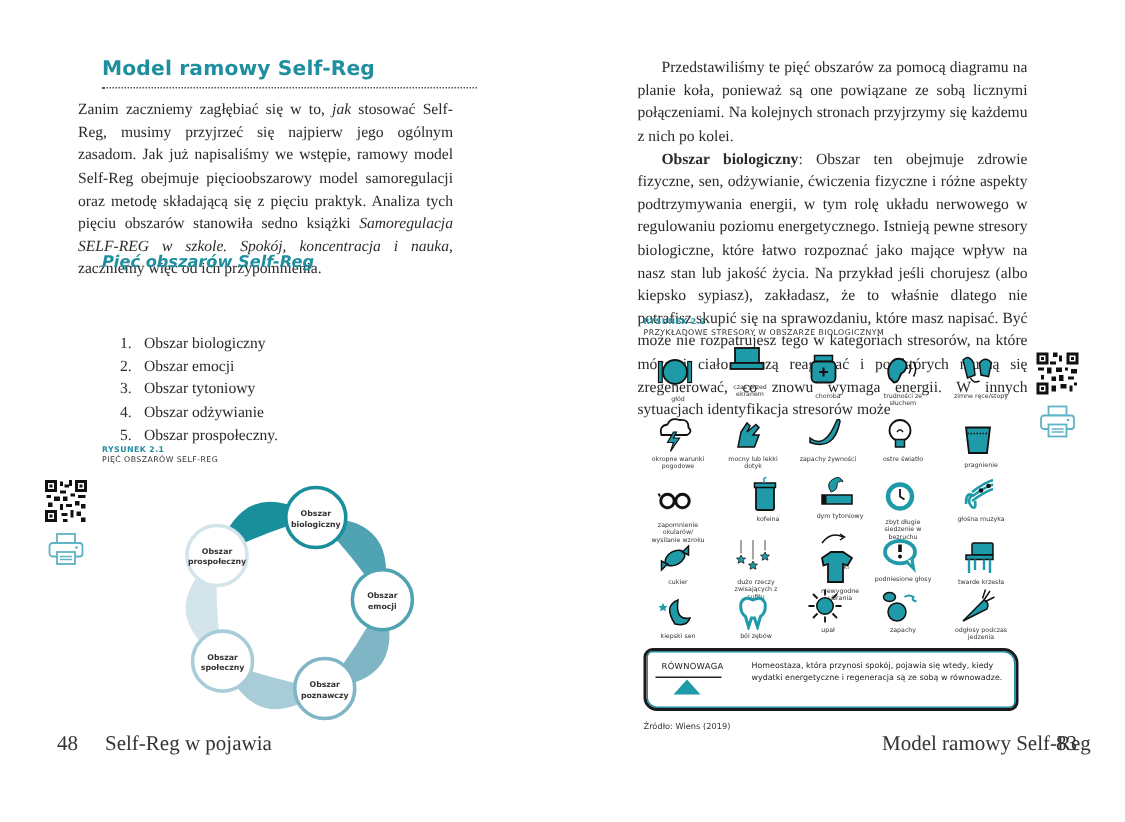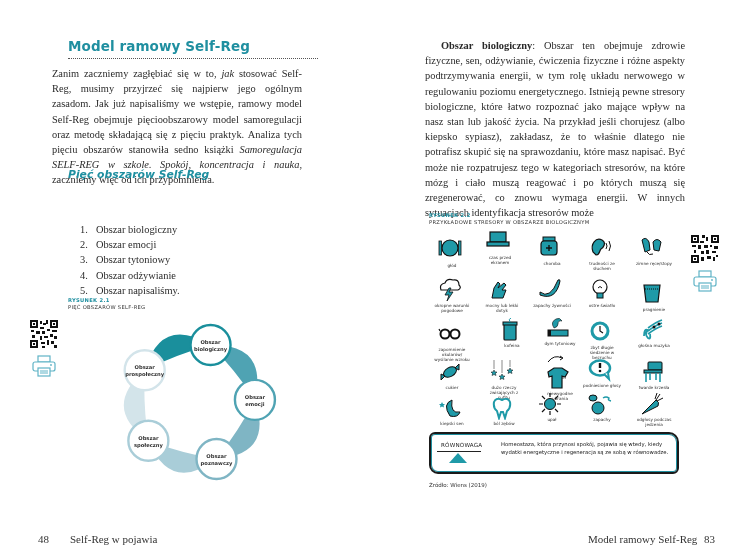--- a/index.html
+++ b/index.html
@@ -13,21 +13,21 @@
 .p1{position:absolute;left:52px;top:66px;width:250px}
 .h2{position:absolute;left:68px;top:168px;font-family:"DejaVu Sans",sans-serif;font-style:italic;font-weight:bold;font-size:10.8px;color:#1f8fa0}
 .p2{position:absolute;left:68px;top:188px;width:250px}
 .list{position:absolute;left:80px;top:222px;list-style:none;font-size:10.4px;line-height:15.2px}
 .list li span.n{display:inline-block;width:16px}
 .figcap{position:absolute;font-family:"DejaVu Sans",sans-serif;font-size:5.2px;letter-spacing:.3px}
 .figcap .num{color:#1f8fa0;font-weight:bold;display:block}
 .figcap .ttl{color:#333;display:block;margin-top:1px}
 .qr{position:absolute;width:30px;height:30px;background:#fff}
 .printer{position:absolute;width:24px;height:22px}
-.folio{position:absolute;top:533px;font-size:11px;color:#333}
+.folio{position:absolute;top:489px;font-size:14px;color:#333}
 .diagram{position:absolute;left:110px;top:318px;width:170px;height:170px}
 .p3{position:absolute;left:50px;top:38px;width:260px}
 .p3 .ind{text-indent:16px}
 .fig2{position:absolute;left:53px;top:230px;width:255px;height:198px}
 .stressor{position:absolute;font-family:"DejaVu Sans",sans-serif;font-size:4.2px;color:#333;text-align:center;line-height:5px}
 .icon{position:absolute}
 .balance{position:absolute;left:54px;top:432px;width:250px;height:42px;border:2.5px solid #1a1a1a;border-radius:6px 10px 6px 9px;box-shadow:inset 0 0 0 1px #1f8fa0}
 .bal-label{position:absolute;left:10px;top:8px;font-family:"DejaVu Sans",sans-serif;font-size:5.6px;color:#222;letter-spacing:.2px}
 .bal-bar{position:absolute;left:6px;top:17px;width:44px;border-top:1.5px solid #222}
 .bal-tri{position:absolute;left:18px;top:19px;width:0;height:0;border-left:9px solid transparent;border-right:9px solid transparent;border-bottom:10px solid #1f9aa8}
@@ -40,21 +40,21 @@
 <div class="page pl">
   <div class="h1">Model ramowy Self-Reg</div>
   <div class="h1rule"></div>
   <div class="p1 body" id="intro"><span>Zanim zaczniemy zagłębiać się w to, </span><i>jak</i><span> stosować Self-Reg, musimy przyjrzeć się najpierw jego ogólnym zasadom. Jak już napisaliśmy we wstępie, ramowy model Self-Reg obejmuje pięcioobszarowy model samoregulacji oraz metodę składającą się z pięciu praktyk. Analiza tych pięciu obszarów stanowiła sedno książki </span><i>Samoregulacja SELF-REG w szkole. Spokój, koncentracja i nauka</i><span>, zaczniemy więc od ich przypomnienia.</span></div>
   <div class="h2">Pięć obszarów Self-Reg</div>
   <ol class="list">
     <li><span class="n">1.</span><span>Obszar biologiczny</span></li>
     <li><span class="n">2.</span><span>Obszar emocji</span></li>
     <li><span class="n">3.</span><span>Obszar tytoniowy</span></li>
     <li><span class="n">4.</span><span>Obszar odżywianie</span></li>
-    <li><span class="n">5.</span><span>Obszar napisaliśmy.</span></li>
+    <li><span class="n">5.</span><span>Obszar prospołeczny.</span></li>
   </ol>
 
   <div class="figcap" style="left:68px;top:297px">
     <span class="num">RYSUNEK 2.1</span>
     <span class="ttl">PIĘĆ OBSZARÓW SELF-REG</span>
   </div>
 
   <svg class="qr" style="left:29px;top:319px" viewBox="0 0 30 30">
     <rect x="0" y="0" width="30" height="30" fill="#fff"></rect>
     <g fill="#111">
@@ -129,20 +129,21 @@
         <text x="34.679765923274545" y="58.321657899098405" text-anchor="middle" font-family="DejaVu Sans, sans-serif" font-size="5.2" font-weight="bold" fill="#333">prospołeczny</text>
       </g>
     </svg>
 
   <div class="folio" style="left:38px">48</div>
   <div class="folio" style="left:70px">Self-Reg w pojawia</div>
 </div>
 
 <div class="page pr">
   <div class="p3 body">
+    <p class="ind">Przedstawiliśmy te pięć obszarów za pomocą diagramu na planie koła, ponieważ są one powiązane ze sobą licznymi połączeniami. Na kolejnych stronach przyjrzymy się każdemu z nich po kolei.</p>
     <p class="ind"><b>Obszar biologiczny</b><span>: Obszar ten obejmuje zdrowie fizyczne, sen, odżywianie, ćwiczenia fizyczne i różne aspekty podtrzymywania energii, w tym rolę układu nerwowego w regulowaniu poziomu energetycznego. Istnieją pewne stresory biologiczne, które łatwo rozpoznać jako mające wpływ na nasz stan lub jakość życia. Na przykład jeśli chorujesz (albo kiepsko sypiasz), zakładasz, że to właśnie dlatego nie potrafisz skupić się na sprawozdaniu, które masz napisać. Być może nie rozpatrujesz tego w kategoriach stresorów, na które mózg i ciało muszą reagować i po których muszą się zregenerować, co znowu wymaga energii. W innych sytuacjach identyfikacja stresorów może</span></p>
   </div>
 
   <div class="figcap" style="left:54px;top:212px">
     <span class="num">RYSUNEK 2.2</span>
     <span class="ttl">PRZYKŁADOWE STRESORY W OBSZARZE BIOLOGICZNYM</span>
   </div>
 
   <div class="fig2" id="fig2">
       <div class="icon" style="left: 10px; top: 8px;"><svg width="24" height="24" viewBox="0 0 24 24">

